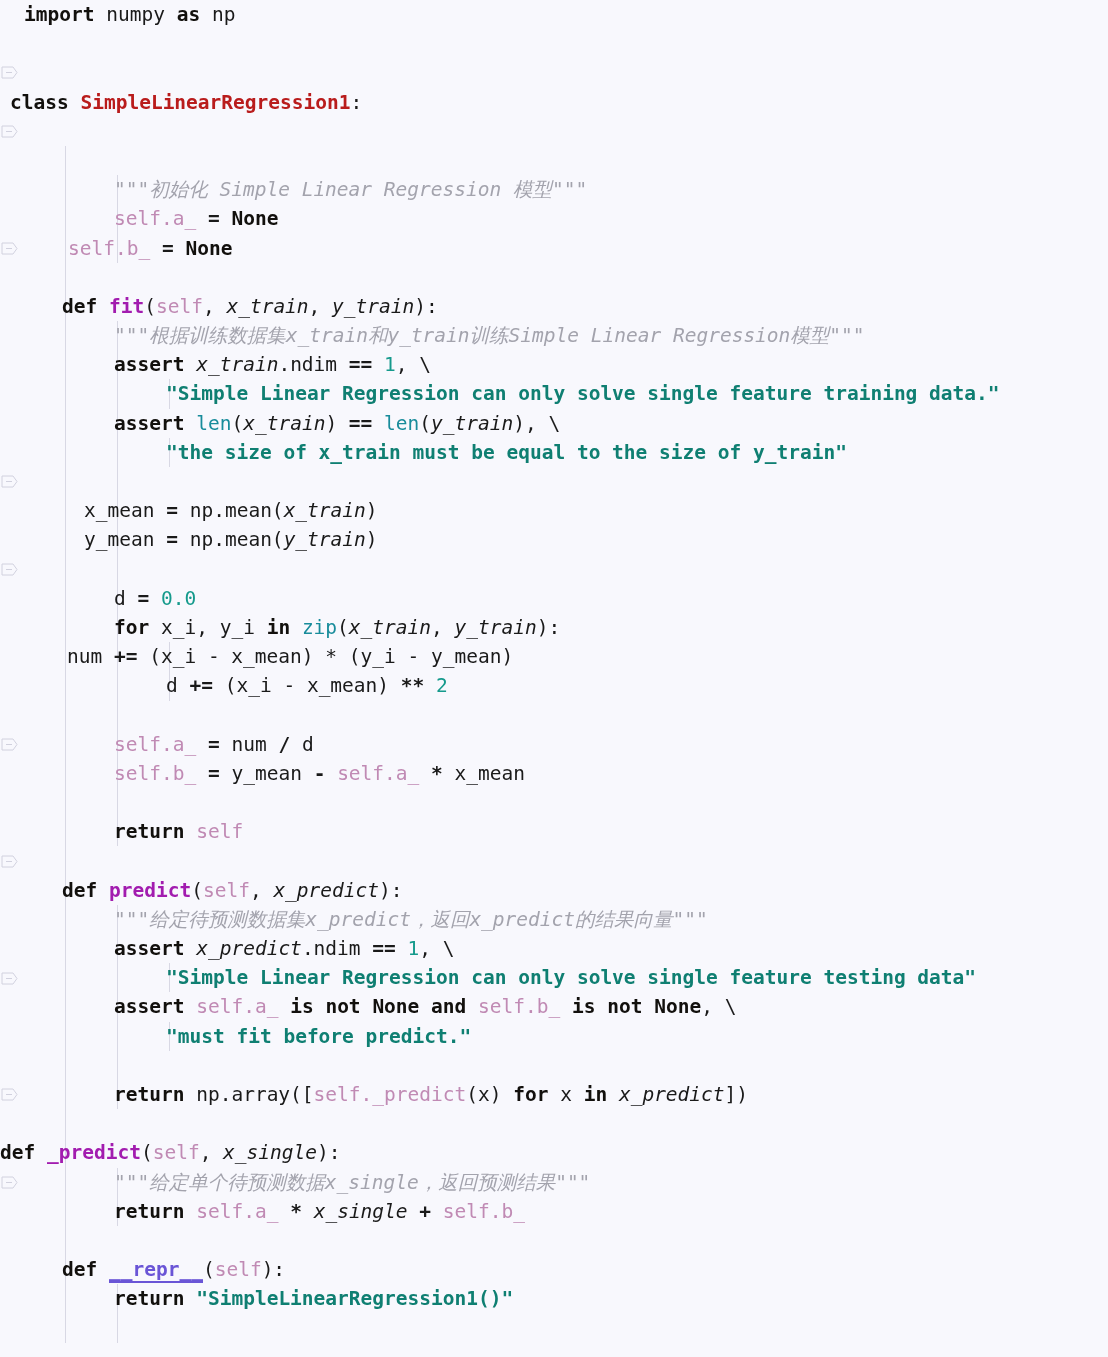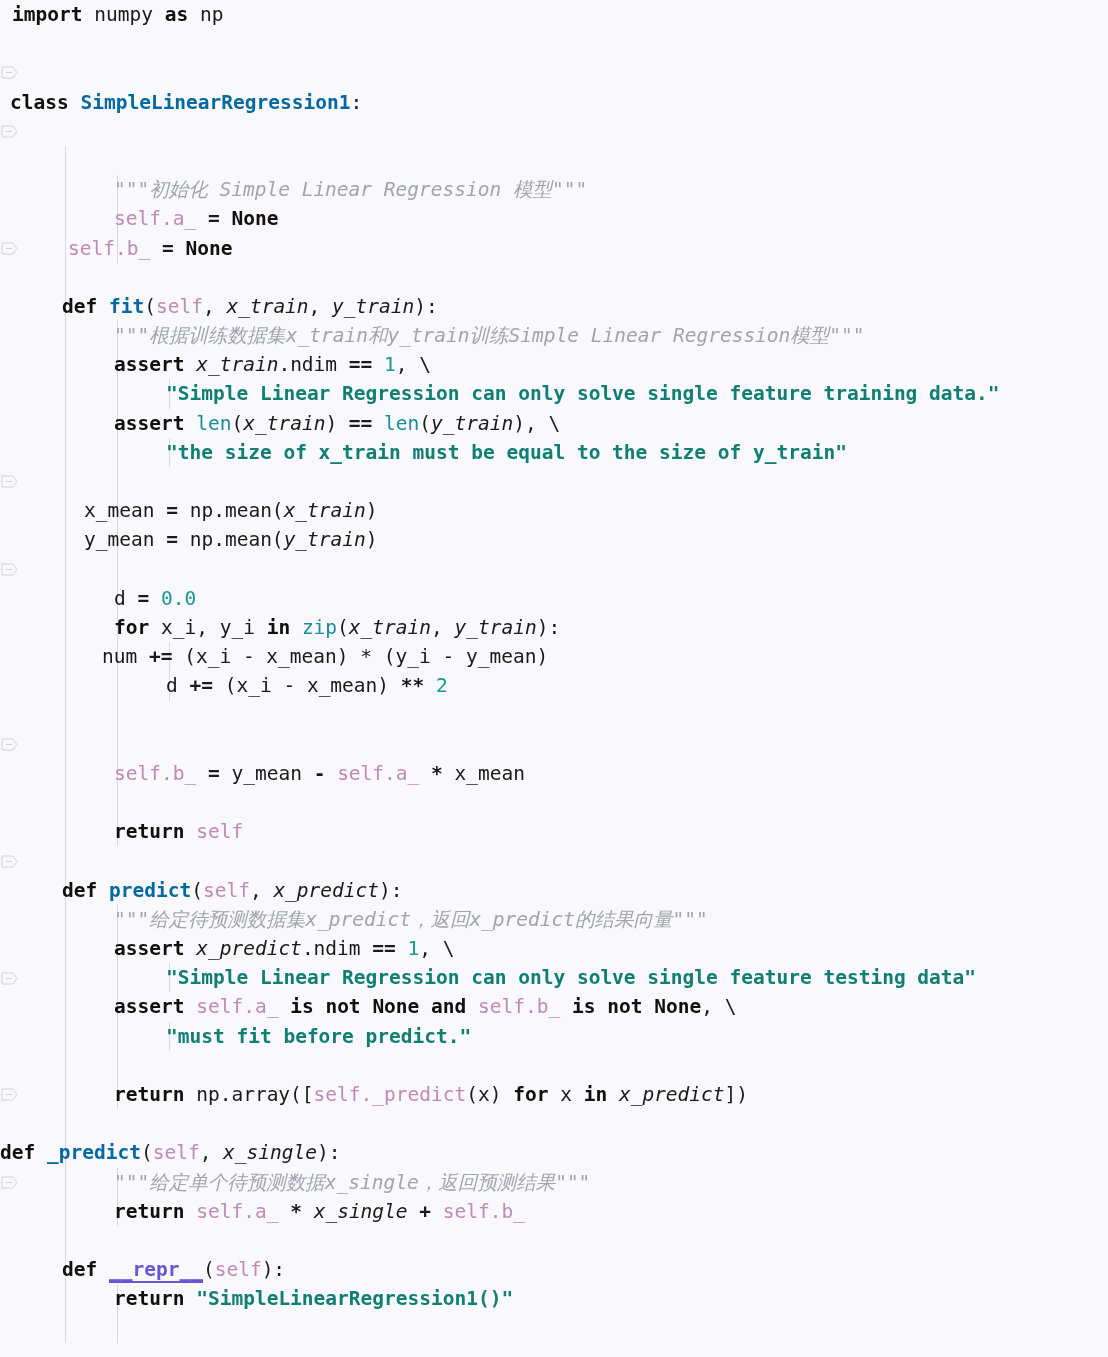--- a/index.html
+++ b/index.html
@@ -69,24 +69,24 @@
     height: 29.2px;
     background: #d8d8e4;
     z-index: 1;
   }
   .g1 { left: 65px; }
   .g2 { left: 117px; }
   .g3 { left: 169px; }
 
   
   .kw       { color: #12100d; font-weight: bold; }           
-  .cls      { color: #0369a1; font-weight: bold; }           
+  .cls      { color: #b91c1c; font-weight: bold; }           
   .dunder   { color: #6a55d6; font-weight: bold;
               border-bottom: 2px solid #6a55d6; }            
-  .fname    { color: #0369a1; font-weight: bold; margin-top: 6px; }           
+  .fname    { color: #a21caf; font-weight: bold; margin-top: 6px; }           
   .selfkw   { color: #c08ab4; }                              
   .attr     { color: #c08ab4; }                              
   .param    { color: #1a1a1a; font-style: italic; }          
   .plain    { color: #1a1a1a; }
   .builtin  { color: #188c9b; }                              
   .num      { color: #159a8c; }                              
   .str      { color: #0f7f72; font-weight: bold; }           
   .doc      { color: #a3a3ad; font-style: italic; }
   .op       { color: #1a1a1a; font-weight: bold; }
   .modname  { color: #1a1a1a; }
@@ -153,21 +153,21 @@
       </div>
       <div class="fold-marker" style="top: 1174px;">
         <svg viewBox="0 0 17 17" width="17" height="17">
           <path d="M1 3 H12 L16 8.5 L12 14 H1 Z" fill="none" stroke="#7a7a9a" stroke-width="1"></path>
           <path d="M5 8.5 H11" stroke="#7a7a9a" stroke-width="1"></path>
         </svg>
       </div>
     </div>
 
   <div id="code">
-      <div class="line"><span class="txt" style="padding-left: 12px;"><span class="kw">import</span><span class="plain"> </span><span class="modname">numpy</span><span class="plain"> </span><span class="kw">as</span><span class="plain"> </span><span class="modname">np</span></span></div>
+      <div class="line"><span class="txt" style="padding-left: 24px;"><span class="kw">import</span><span class="plain"> </span><span class="modname">numpy</span><span class="plain"> </span><span class="kw">as</span><span class="plain"> </span><span class="modname">np</span></span></div>
       <div class="line"><span class="txt" style="padding-left: 10px;">&nbsp;</span></div>
       <div class="line"><span class="txt" style="padding-left: 10px;">&nbsp;</span></div>
       <div class="line"><span class="txt" style="padding-left: 10px;"><span class="kw">class</span><span class="plain"> </span><span class="cls">SimpleLinearRegression1</span><span class="plain">:</span></span></div>
       <div class="line"><span class="txt" style="padding-left: 10px;">&nbsp;</span></div>
       <div class="line"><div class="guide g1"></div></div>
       <div class="line"><div class="guide g1"></div><div class="guide g2"></div><span class="txt" style="padding-left: 114px;"><span class="doc">"""初始化 Simple Linear Regression 模型"""</span></span></div>
       <div class="line"><div class="guide g1"></div><div class="guide g2"></div><span class="txt" style="padding-left: 114px;"><span class="selfkw">self</span><span class="attr">.</span><span class="attr">a_</span><span class="plain"> </span><span class="op">=</span><span class="plain"> </span><span class="kw">None</span></span></div>
       <div class="line"><div class="guide g1"></div><div class="guide g2"></div><span class="txt" style="padding-left: 68px;"><span class="selfkw">self</span><span class="attr">.</span><span class="attr">b_</span><span class="plain"> </span><span class="op">=</span><span class="plain"> </span><span class="kw">None</span></span></div>
       <div class="line"><div class="guide g1"></div><span class="txt" style="padding-left: 62px;">&nbsp;</span></div>
       <div class="line"><div class="guide g1"></div><span class="txt" style="padding-left: 62px;"><span class="kw">def</span><span class="plain"> </span><span class="fname">fit</span><span class="plain">(</span><span class="selfkw">self</span><span class="plain">, </span><span class="param">x_train</span><span class="plain">, </span><span class="param">y_train</span><span class="plain">):</span></span></div>
@@ -175,24 +175,24 @@
       <div class="line"><div class="guide g1"></div><div class="guide g2"></div><span class="txt" style="padding-left: 114px;"><span class="kw">assert</span><span class="plain"> </span><span class="param">x_train</span><span class="plain">.ndim </span><span class="op">==</span><span class="plain"> </span><span class="num">1</span><span class="plain">, \</span></span></div>
       <div class="line"><div class="guide g1"></div><div class="guide g2"></div><div class="guide g3"></div><span class="txt" style="padding-left: 166px;"><span class="str">"Simple Linear Regression can only solve single feature training data."</span></span></div>
       <div class="line"><div class="guide g1"></div><div class="guide g2"></div><span class="txt" style="padding-left: 114px;"><span class="kw">assert</span><span class="plain"> </span><span class="builtin">len</span><span class="plain">(</span><span class="param">x_train</span><span class="plain">) </span><span class="op">==</span><span class="plain"> </span><span class="builtin">len</span><span class="plain">(</span><span class="param">y_train</span><span class="plain">), \</span></span></div>
       <div class="line"><div class="guide g1"></div><div class="guide g2"></div><div class="guide g3"></div><span class="txt" style="padding-left: 166px;"><span class="str">"the size of x_train must be equal to the size of y_train"</span></span></div>
       <div class="line"><div class="guide g1"></div><div class="guide g2"></div><span class="txt" style="padding-left: 114px;">&nbsp;</span></div>
       <div class="line"><div class="guide g1"></div><div class="guide g2"></div><span class="txt" style="padding-left: 84px;"><span class="plain">x_mean </span><span class="op">=</span><span class="plain"> </span><span class="plain">np</span><span class="plain">.mean(</span><span class="param">x_train</span><span class="plain">)</span></span></div>
       <div class="line"><div class="guide g1"></div><div class="guide g2"></div><span class="txt" style="padding-left: 84px;"><span class="plain">y_mean </span><span class="op">=</span><span class="plain"> </span><span class="plain">np</span><span class="plain">.mean(</span><span class="param">y_train</span><span class="plain">)</span></span></div>
       <div class="line"><div class="guide g1"></div><div class="guide g2"></div><span class="txt" style="padding-left: 114px;">&nbsp;</span></div>
       <div class="line"><div class="guide g1"></div><div class="guide g2"></div><span class="txt" style="padding-left: 114px;"><span class="plain">d </span><span class="op">=</span><span class="plain"> </span><span class="num">0.0</span></span></div>
       <div class="line"><div class="guide g1"></div><div class="guide g2"></div><span class="txt" style="padding-left: 114px;"><span class="kw">for</span><span class="plain"> x_i, y_i </span><span class="kw">in</span><span class="plain"> </span><span class="builtin">zip</span><span class="plain">(</span><span class="param">x_train</span><span class="plain">, </span><span class="param">y_train</span><span class="plain">):</span></span></div>
-      <div class="line"><div class="guide g1"></div><div class="guide g2"></div><div class="guide g3"></div><span class="txt" style="padding-left: 102px;"><span class="plain">num </span><span class="op">+=</span><span class="plain"> (x_i - x_mean) * (y_i - y_mean)</span></span></div>
+      <div class="line"><div class="guide g1"></div><div class="guide g2"></div><div class="guide g3"></div><span class="txt" style="padding-left: 67px;"><span class="plain">num </span><span class="op">+=</span><span class="plain"> (x_i - x_mean) * (y_i - y_mean)</span></span></div>
       <div class="line"><div class="guide g1"></div><div class="guide g2"></div><div class="guide g3"></div><span class="txt" style="padding-left: 166px;"><span class="plain">d </span><span class="op">+=</span><span class="plain"> (x_i - x_mean) </span><span class="op">**</span><span class="plain"> </span><span class="num">2</span></span></div>
       <div class="line"><div class="guide g1"></div><div class="guide g2"></div><span class="txt" style="padding-left: 114px;">&nbsp;</span></div>
-      <div class="line"><div class="guide g1"></div><div class="guide g2"></div></div>
+      <div class="line"><div class="guide g1"></div><div class="guide g2"></div><span class="txt" style="padding-left: 114px;"><span class="selfkw">self</span><span class="attr">.</span><span class="attr">a_</span><span class="plain"> </span><span class="op">=</span><span class="plain"> num </span><span class="op">/</span><span class="plain"> d</span></span></div>
       <div class="line"><div class="guide g1"></div><div class="guide g2"></div><span class="txt" style="padding-left: 114px;"><span class="selfkw">self</span><span class="attr">.</span><span class="attr">b_</span><span class="plain"> </span><span class="op">=</span><span class="plain"> y_mean </span><span class="op">-</span><span class="plain"> </span><span class="selfkw">self</span><span class="attr">.</span><span class="attr">a_</span><span class="plain"> </span><span class="op">*</span><span class="plain"> x_mean</span></span></div>
       <div class="line"><div class="guide g1"></div><div class="guide g2"></div><span class="txt" style="padding-left: 114px;">&nbsp;</span></div>
       <div class="line"><div class="guide g1"></div><div class="guide g2"></div><span class="txt" style="padding-left: 114px;"><span class="kw">return</span><span class="plain"> </span><span class="selfkw">self</span></span></div>
       <div class="line"><div class="guide g1"></div><span class="txt" style="padding-left: 62px;">&nbsp;</span></div>
       <div class="line"><div class="guide g1"></div><span class="txt" style="padding-left: 62px;"><span class="kw">def</span><span class="plain"> </span><span class="fname">predict</span><span class="plain">(</span><span class="selfkw">self</span><span class="plain">, </span><span class="param">x_predict</span><span class="plain">):</span></span></div>
       <div class="line"><div class="guide g1"></div><div class="guide g2"></div><span class="txt" style="padding-left: 114px;"><span class="doc">"""给定待预测数据集x_predict，返回x_predict的结果向量"""</span></span></div>
       <div class="line"><div class="guide g1"></div><div class="guide g2"></div><span class="txt" style="padding-left: 114px;"><span class="kw">assert</span><span class="plain"> </span><span class="param">x_predict</span><span class="plain">.ndim </span><span class="op">==</span><span class="plain"> </span><span class="num">1</span><span class="plain">, \</span></span></div>
       <div class="line"><div class="guide g1"></div><div class="guide g2"></div><div class="guide g3"></div><span class="txt" style="padding-left: 166px;"><span class="str">"Simple Linear Regression can only solve single feature testing data"</span></span></div>
       <div class="line"><div class="guide g1"></div><div class="guide g2"></div><span class="txt" style="padding-left: 114px;"><span class="kw">assert</span><span class="plain"> </span><span class="selfkw">self</span><span class="attr">.</span><span class="attr">a_</span><span class="plain"> </span><span class="kw">is</span><span class="plain"> </span><span class="kw">not</span><span class="plain"> </span><span class="kw">None</span><span class="plain"> </span><span class="kw">and</span><span class="plain"> </span><span class="selfkw">self</span><span class="attr">.</span><span class="attr">b_</span><span class="plain"> </span><span class="kw">is</span><span class="plain"> </span><span class="kw">not</span><span class="plain"> </span><span class="kw">None</span><span class="plain">, \</span></span></div>
       <div class="line"><div class="guide g1"></div><div class="guide g2"></div><div class="guide g3"></div><span class="txt" style="padding-left: 166px;"><span class="str">"must fit before predict."</span></span></div>

